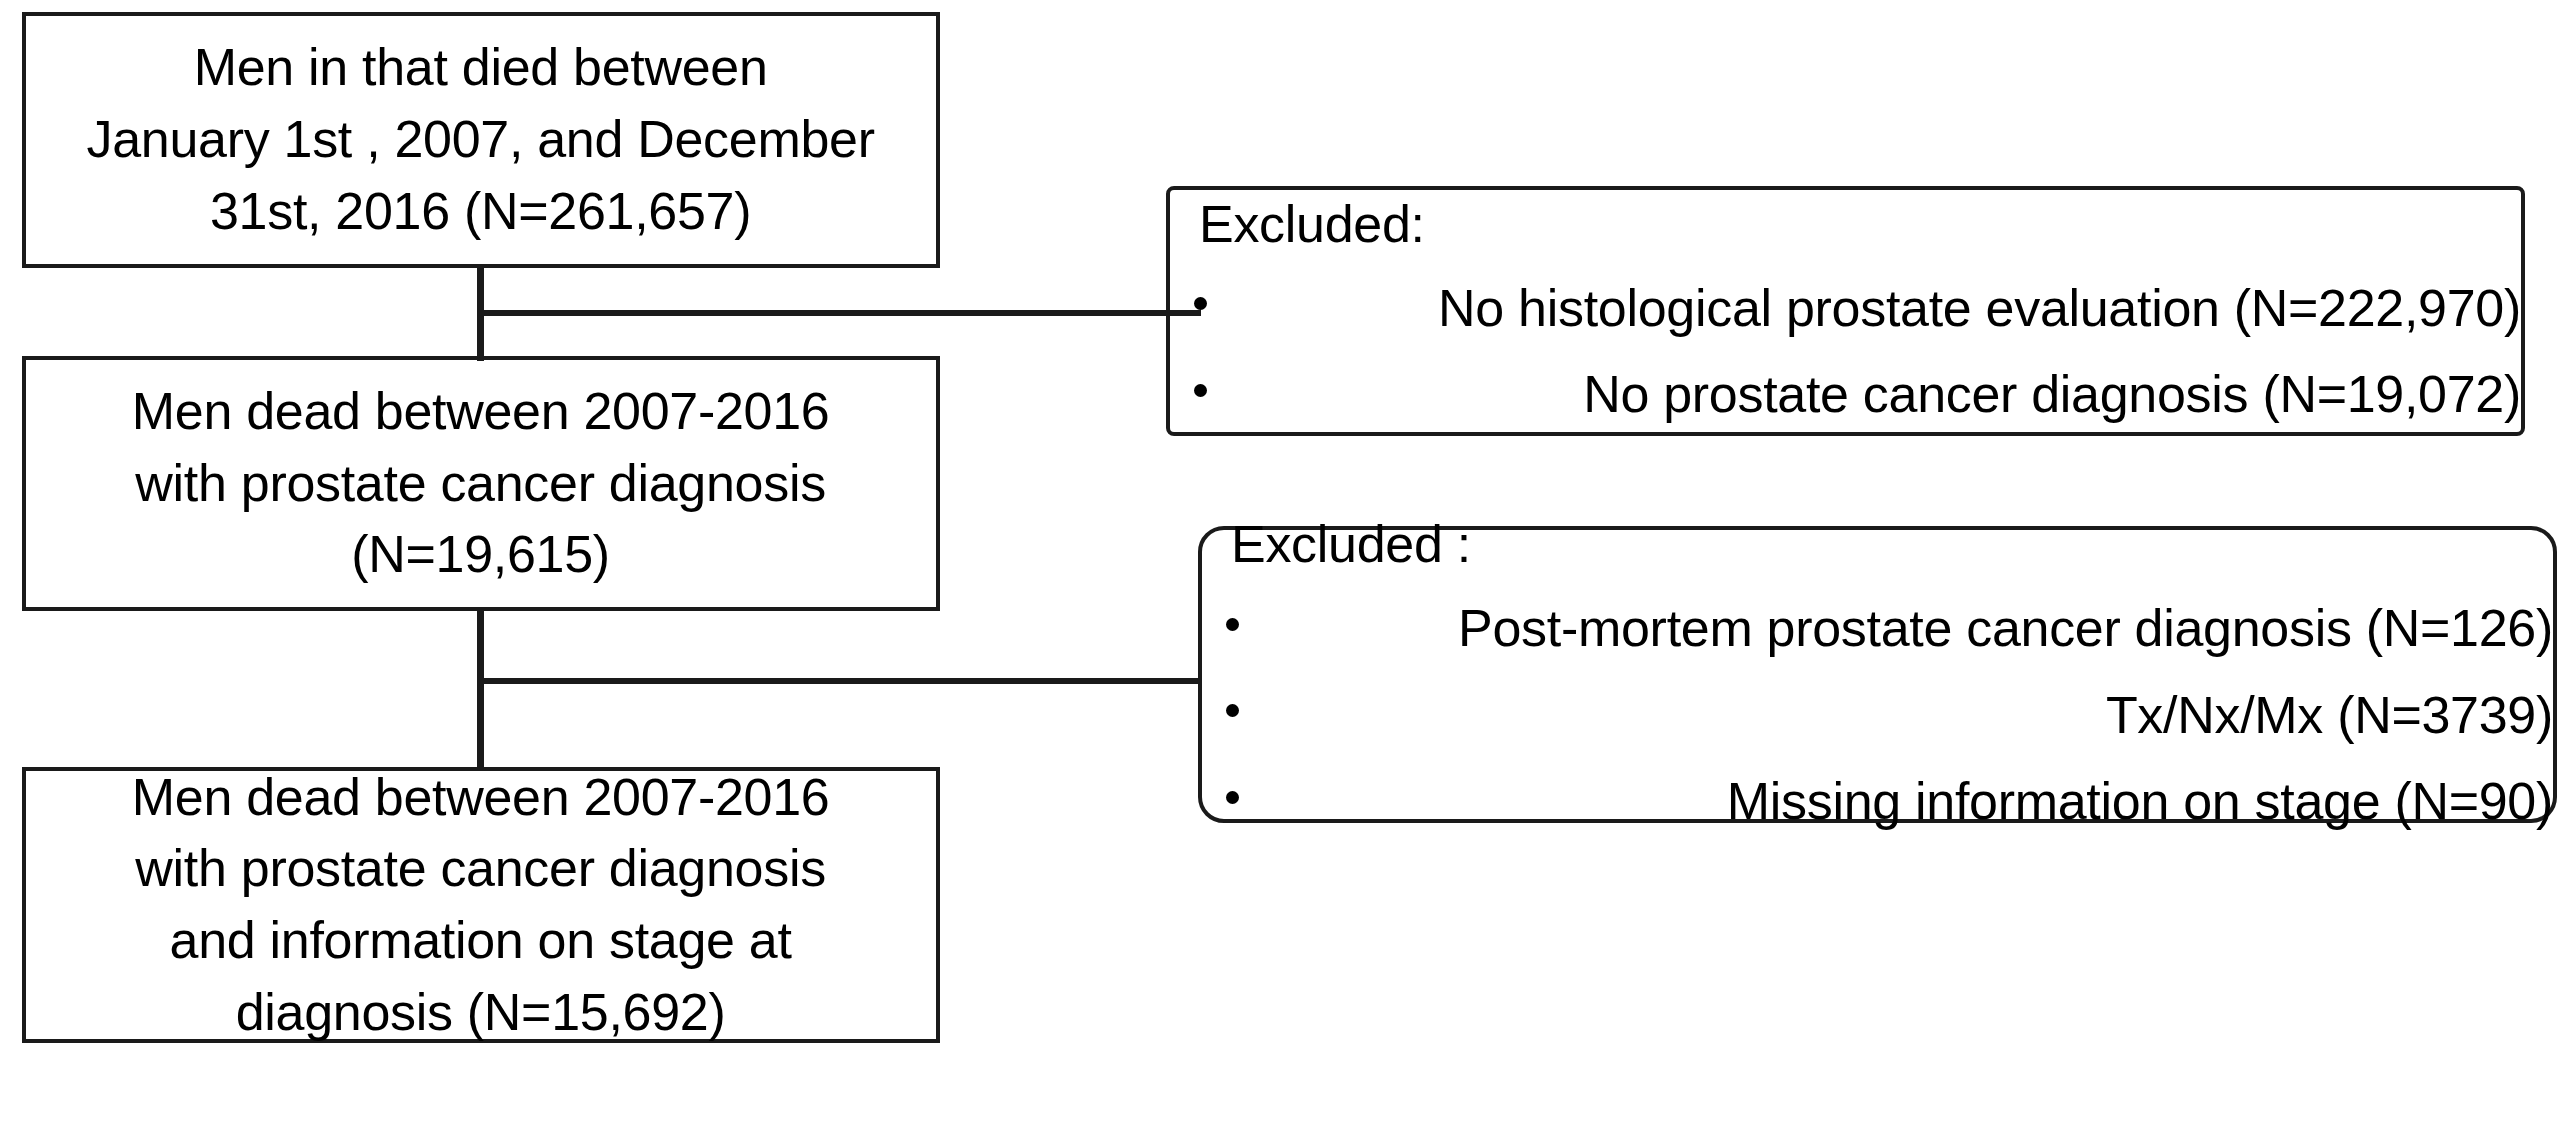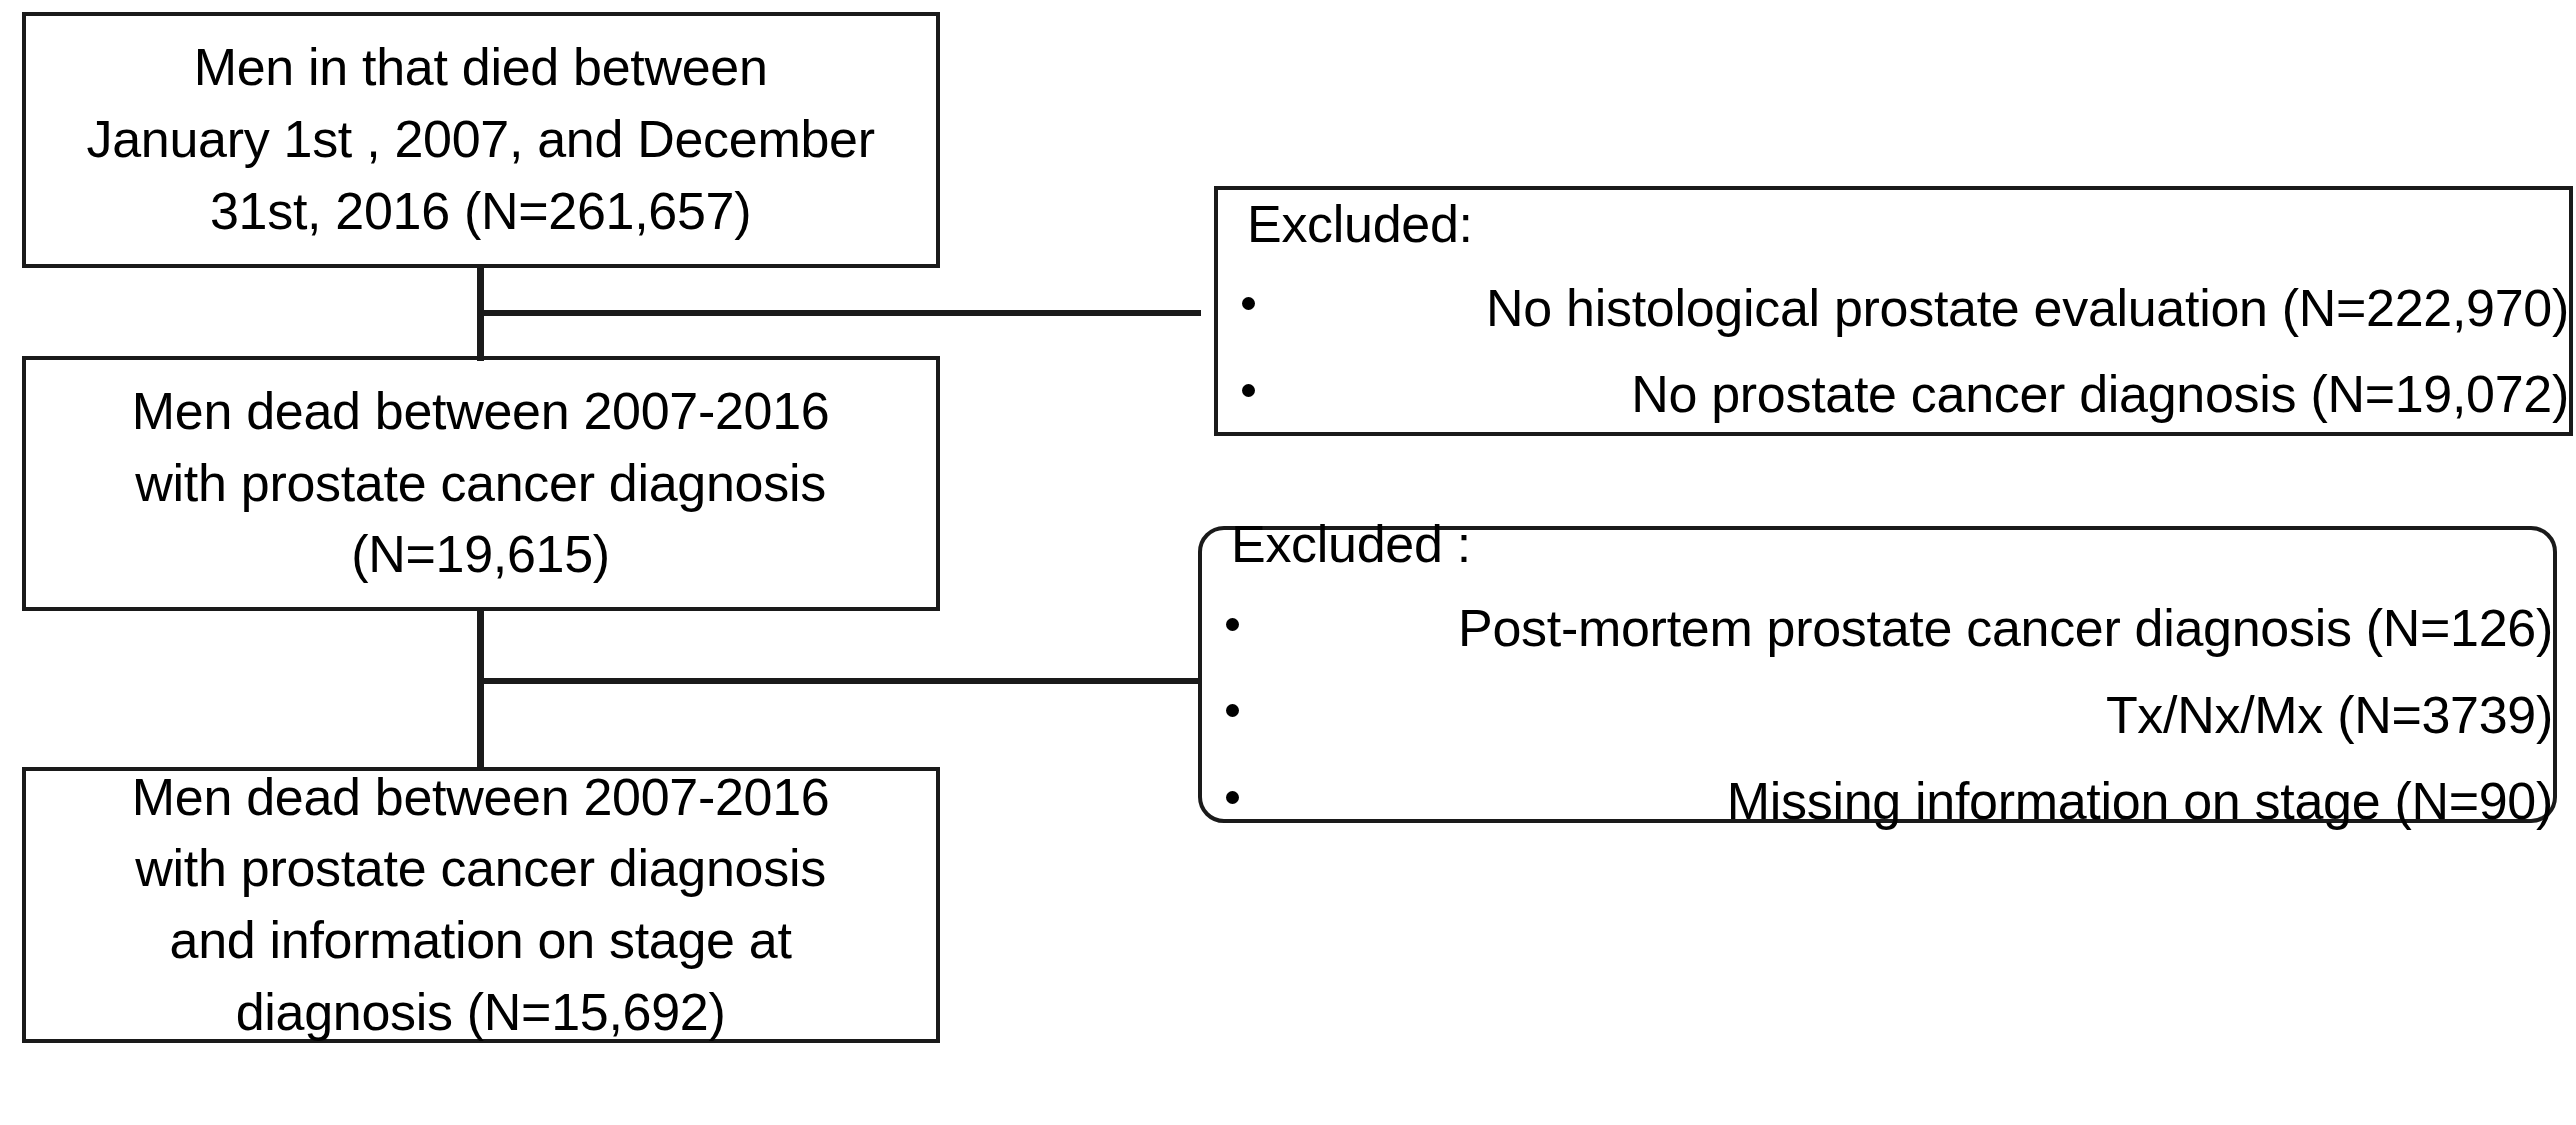--- a/index.html
+++ b/index.html
@@ -98,21 +98,21 @@
 (N=19,615)</div>
   </div>
 
   <div class="node" style="left:21.6px; top:767px; width:918px; height:276px;">
     <div class="node-text">Men dead between 2007-2016
 with prostate cancer diagnosis
 and information on stage at
 diagnosis (N=15,692)</div>
   </div>
 
-  <div class="node" style="left:1214px; top:186px; width:1359px; height:250px;">
+  <div class="node" style="left:1166px; top:186px; width:1359px; height:250px;border-radius:8px;">
     <div class="excl-title">Excluded:</div>
     <ul class="excl-list">
       <li class="excl-item">
         <span class="excl-bullet"></span>
         <span>No histological prostate evaluation (N=222,970)</span>
       </li>
       <li class="excl-item">
         <span class="excl-bullet"></span>
         <span>No prostate cancer diagnosis (N=19,072)</span>
       </li>

